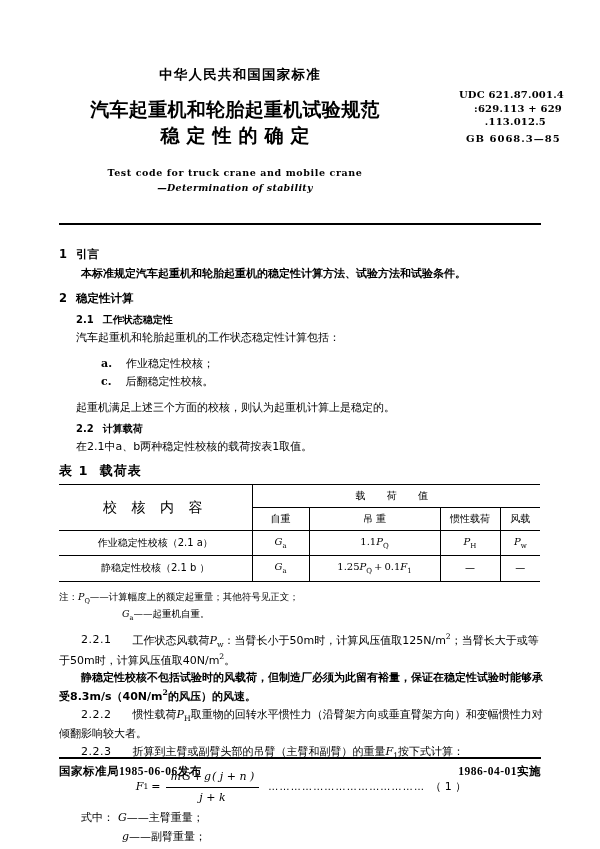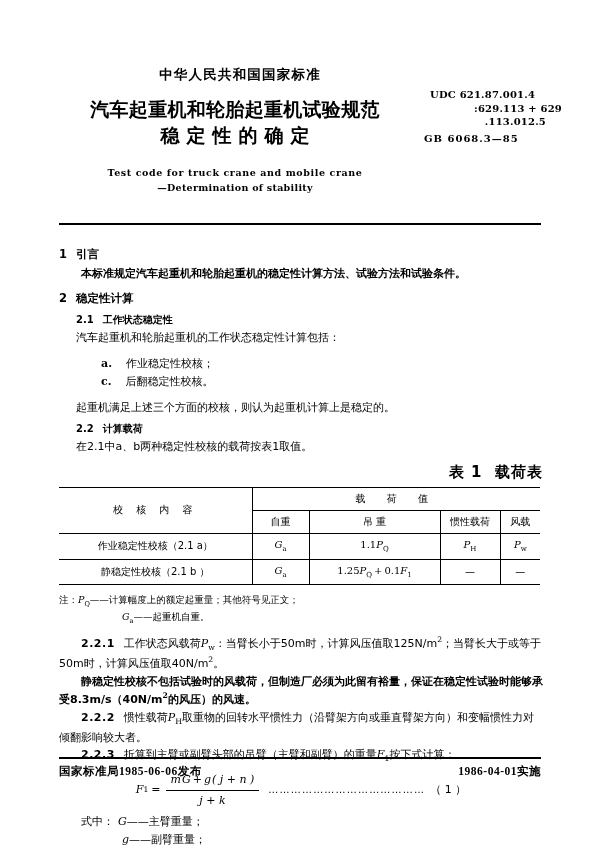--- a/index.html
+++ b/index.html
@@ -57,42 +57,43 @@
     left: 60px;
     top: 166px;
     width: 350px;
     text-align: center;
     font-family: "DejaVu Serif", "Liberation Serif", serif;
     font-size: 9.5px;
     font-weight: bold;
     line-height: 1.55;
     letter-spacing: 0.6px;
   }
-  .hdr-eng .eng-l2 { letter-spacing: 0.3px; }
+  .hdr-eng .eng-l2 { letter-spacing: 0.3px; font-style: italic; }
 
   .udc-block {
     position: absolute;
     left: 424px;
     top: 88px;
     width: 140px;
     font-family: "DejaVu Serif", "Liberation Serif", serif;
     font-size: 10px;
     font-weight: bold;
     line-height: 1.35;
     letter-spacing: 0.2px;
     text-align: right;
   }
-  .udc-block .udc-l1 { text-align: left; padding-left: 6px; }
+  .udc-block .udc-l1 { text-align: right; padding-left: 6px; }
   .udc-block .udc-l2 { text-align: right; padding-right: 2px; }
   .udc-block .udc-l3 { text-align: right; padding-right: 18px; }
   .udc-block .udc-l4 {
     text-align: left;
     padding-left: 0px;
     margin-top: 3px;
     letter-spacing: 1px;
+    margin-left: 42px;
   }
 
   .rule-top {
     position: absolute;
     left: 59px;
     top: 223px;
     width: 482px;
     height: 2px;
     background: #000;
   }
@@ -144,41 +145,41 @@
   .abc-list li .mk {
     font-weight: bold;
     font-family: "DejaVu Serif", "Liberation Serif", serif;
     margin-right: 14px;
   }
   .sub-sec {
     margin: 0;
     text-indent: 22px;
   }
   .sub-sec .num {
-    font-weight: bold;
+    font-weight: normal;
     font-family: "DejaVu Sans", sans-serif;
     letter-spacing: 0.5px;
-    margin-right: 9px;
+    margin-right: 21px;
   }
   .it {
     font-family: "DejaVu Serif", "Liberation Serif", serif;
     font-style: italic;
   }
   .rm {
     font-family: "DejaVu Serif", "Liberation Serif", serif;
     font-style: normal;
   }
   sub { font-size: 0.7em; }
   sup { font-size: 0.7em; }
 
   
   .tbl-cap {
-    text-align: right;
-    font-weight: bold;
-    font-size: 15px;
+    text-align: left;
+    font-weight: bold;
+    font-size: 13px;
     margin-top: 4px;
     margin-bottom: 3px;
     letter-spacing: 1px;
   }
   table.loadtbl {
     border-collapse: collapse;
     width: 481px;
     font-size: 10px;
     table-layout: fixed;
   }
@@ -187,21 +188,21 @@
     vertical-align: middle;
     padding: 3px 2px;
     border: 0;
   }
   .t-top   { border-top: 1.6px solid #000 !important; }
   .t-bot   { border-bottom: 1.6px solid #000 !important; }
   .t-thin  { border-bottom: 1px solid #000 !important; }
   .v-l     { border-left: 1px solid #000 !important; }
   .hdr-spread { letter-spacing: 9px; padding-left: 9px; }
   .hdr-spread-2 { letter-spacing: 5px; padding-left: 5px; }
-  .cell-chk { font-size: 10px; }
+  .cell-chk { font-size: 14px; }
   .note {
     font-size: 9.5px;
     line-height: 1.6;
     margin-top: 7px;
     padding-left: 41px;
     text-indent: -41px;
   }
   .note-2 {
     font-size: 9.5px;
     line-height: 1.6;

